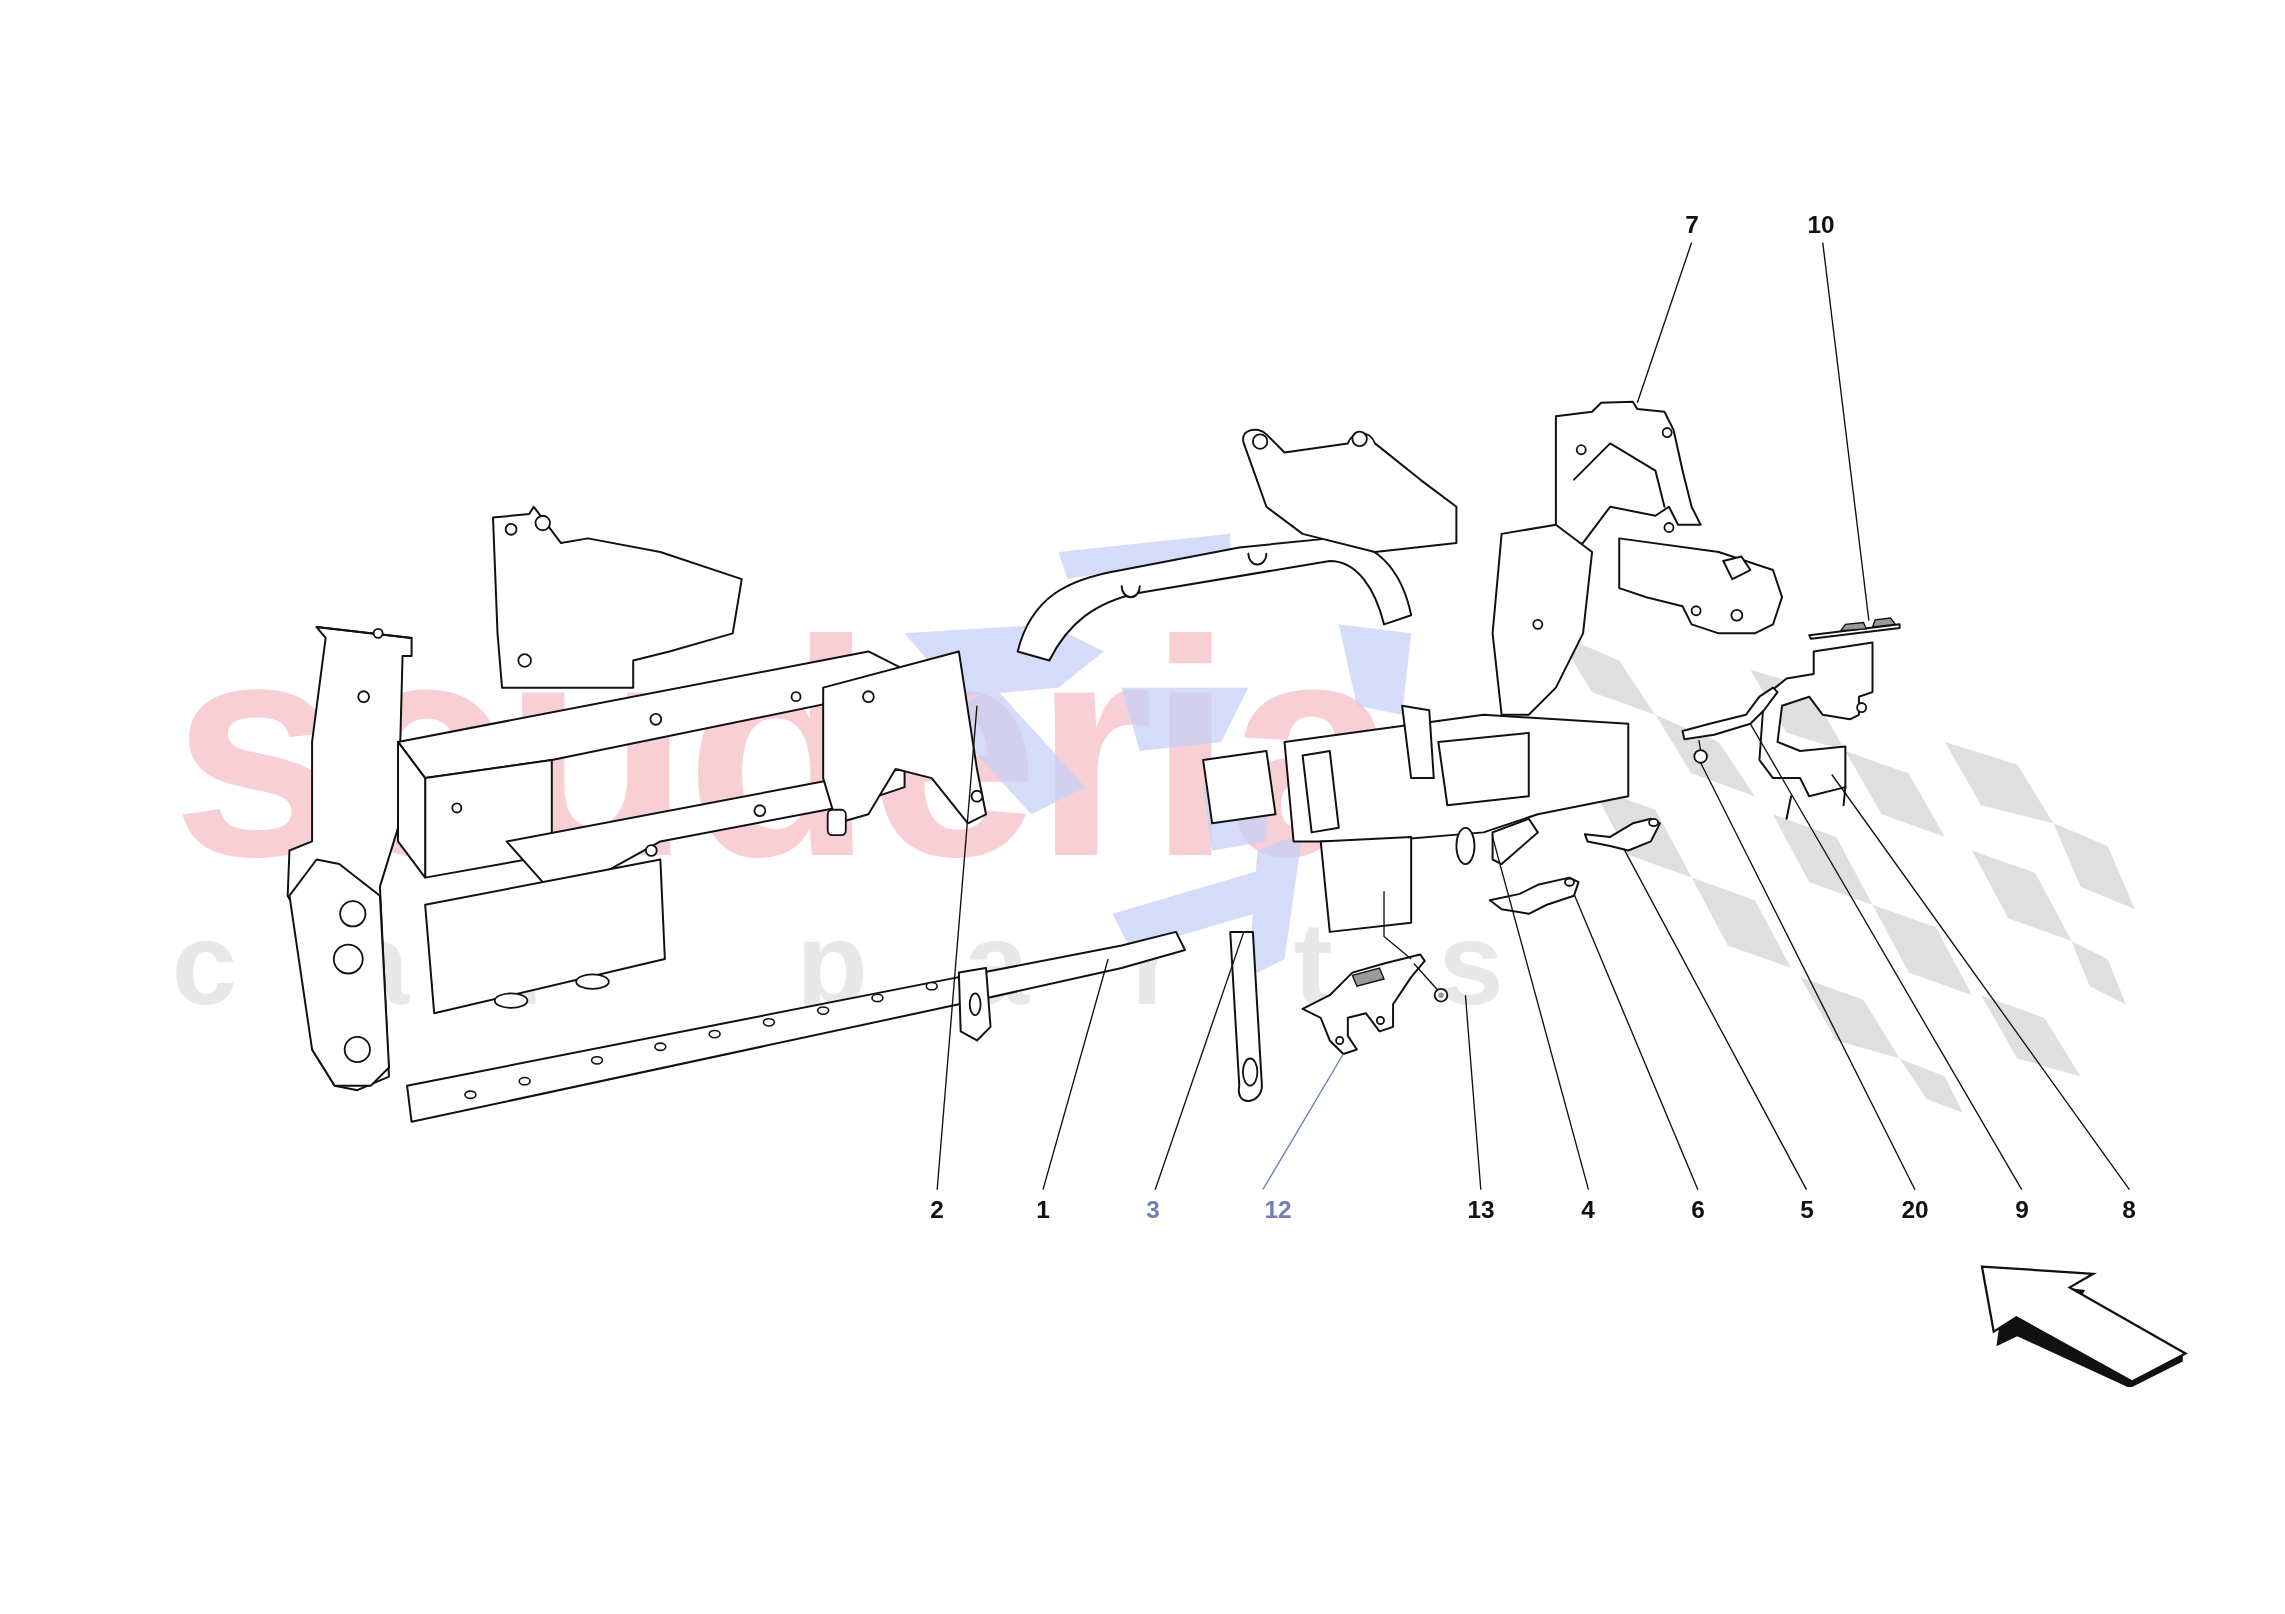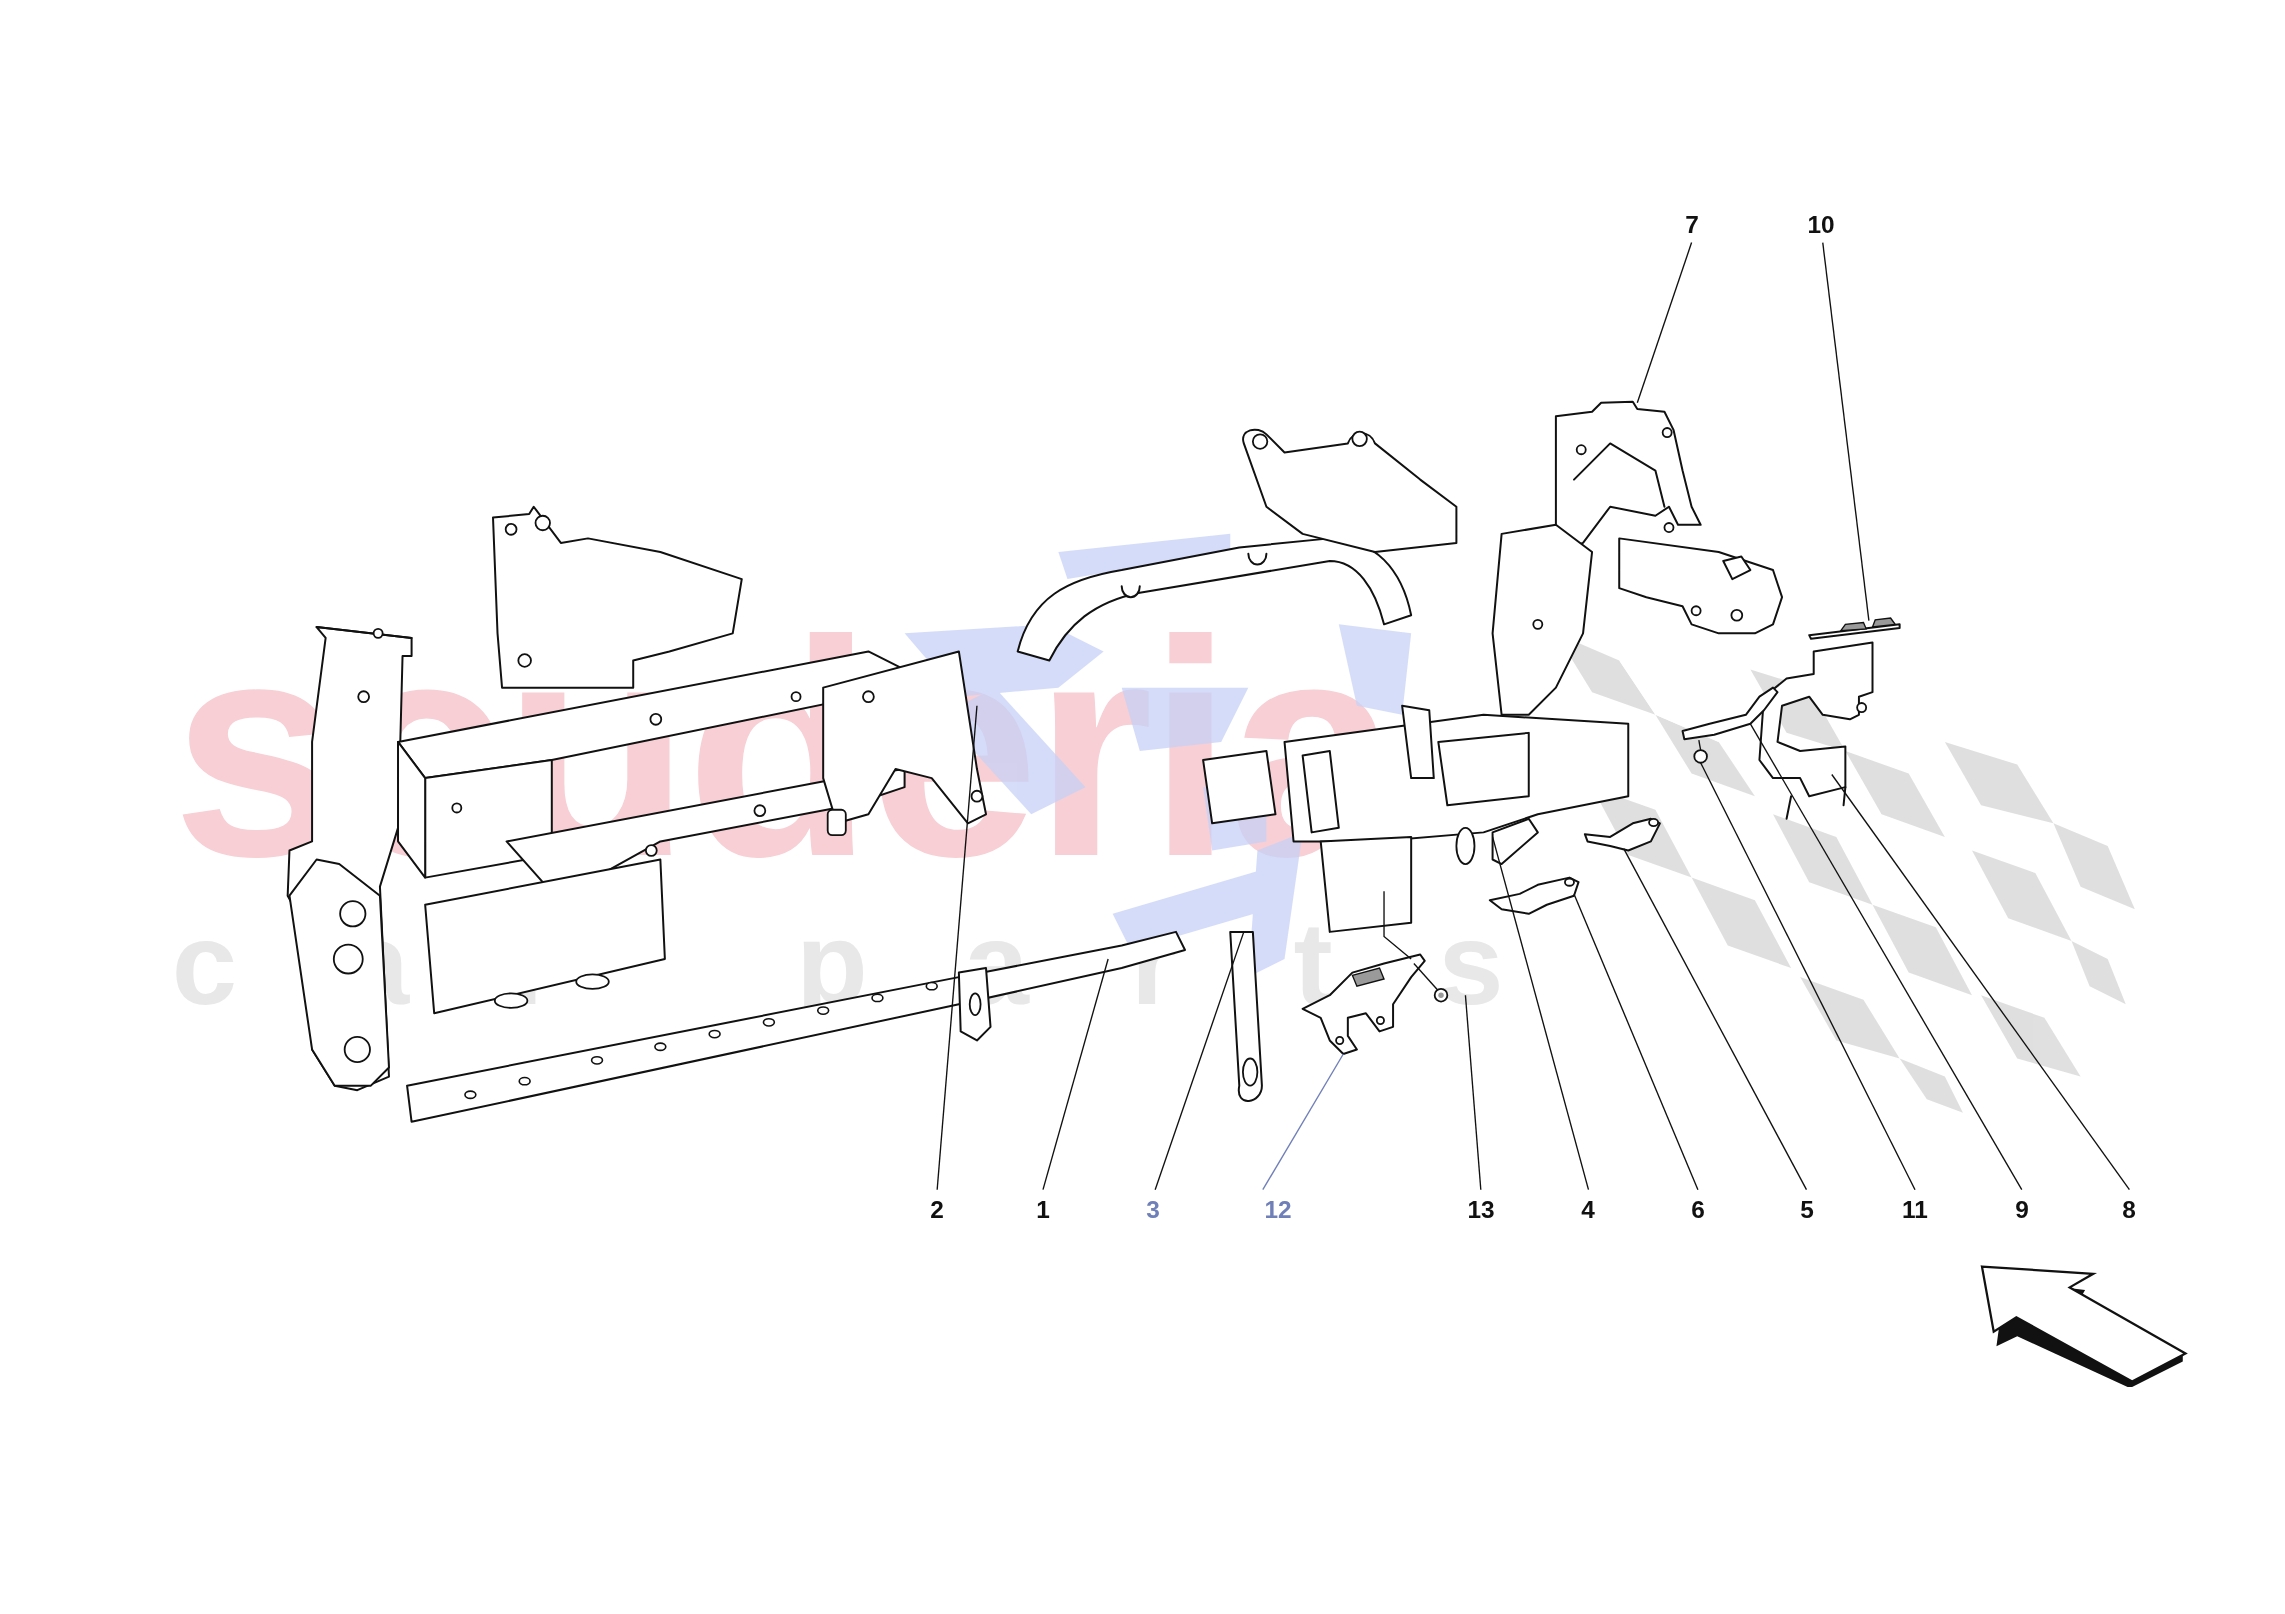--- a/index.html
+++ b/index.html
@@ -251,16 +251,16 @@
 <div class="callout-label" style="left:1821px; top:213px;">10</div>
 
 <div class="callout-label" style="left:937px; top:1198px;">2</div>
 <div class="callout-label" style="left:1043px; top:1198px;">1</div>
 <div class="callout-label blue" style="left:1153px; top:1198px;">3</div>
 <div class="callout-label blue" style="left:1260px; top:1198px;margin-left:18px;">12</div>
 <div class="callout-label" style="left:1481px; top:1198px;text-align:right;">13</div>
 <div class="callout-label" style="left:1588px; top:1198px;">4</div>
 <div class="callout-label" style="left:1698px; top:1198px;">6</div>
 <div class="callout-label" style="left:1807px; top:1198px;">5</div>
-<div class="callout-label" style="left:1915px; top:1198px;">11</div>
+<div class="callout-label" style="left:1915px; top:1198px;">20</div>
 <div class="callout-label" style="left:2022px; top:1198px;">9</div>
 <div class="callout-label" style="left:2129px; top:1198px;">8</div>
 
 
 </body></html>

